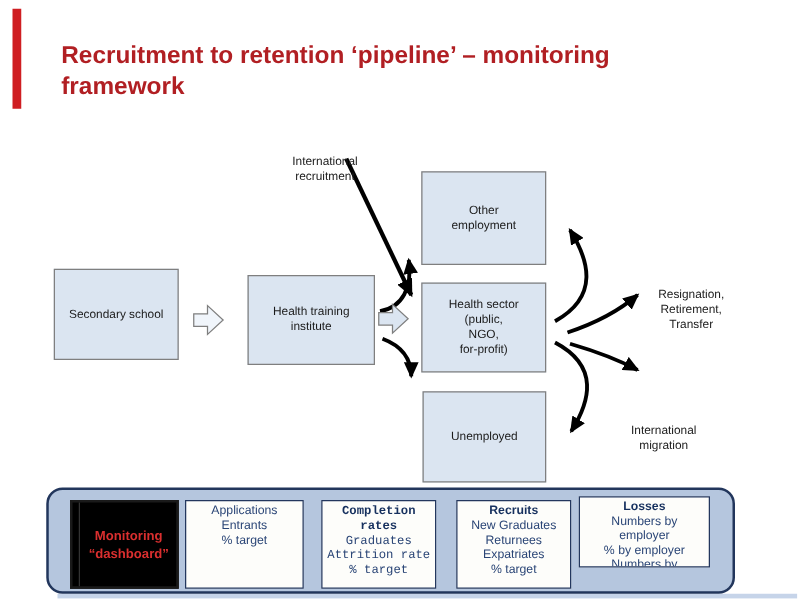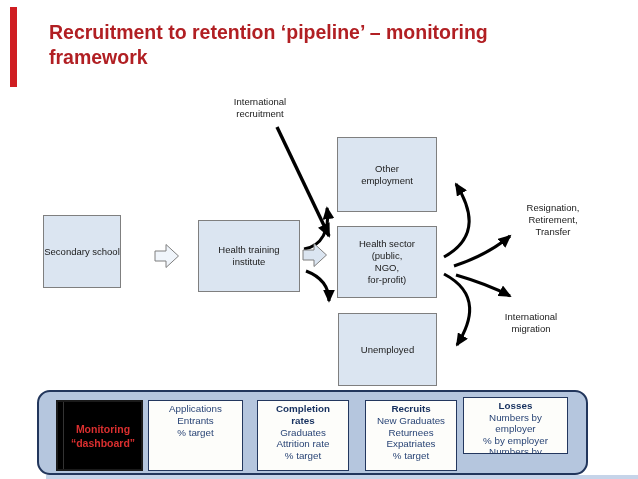--- a/index.html
+++ b/index.html
@@ -5,27 +5,27 @@
   html,body { margin:0; padding:0; background:#ffffff; }
   .slide {
     position:relative; width:638px; height:479px; background:#ffffff;
     font-family:"Liberation Sans", sans-serif; overflow:hidden;
   }
   .accent-bar {
     position:absolute; left:10px; top:7px; width:7px; height:80px;
     background:#cf1e22;
   }
   .page-title {
-    position:absolute; left:49px; top:20px; width:555px;
+    position:absolute; left:49px; top:32px; width:555px;
     font-size:19.5px; line-height:25px; font-weight:600;
     color:#b11f23; white-space:pre-line;
   }
   .dlabel {
     position:absolute; font-size:9.5px; line-height:12px; color:#1a1a1a;
-    text-align:center; white-space:pre-line;
+    text-align:center; white-space:pre-line;margin-top:28px;
   }
   .dbox {
     position:absolute; background:#dbe5f1; border:1px solid #7f7f7f;
     display:flex; align-items:center; justify-content:center;
     text-align:center; font-size:9.5px; line-height:12px; color:#1a1a1a;
     white-space:pre-line; box-sizing:border-box;
   }
   svg.arrows { position:absolute; left:0; top:0; pointer-events:none; }
 
   .dash-shadow {
@@ -50,21 +50,21 @@
   }
   .card {
     position:absolute; top:400px; height:71px; background:#fdfdfa;
     border:1.5px solid #23375e; box-sizing:border-box; text-align:center;
     color:#2a4576; font-size:9.8px; line-height:11.8px; padding-top:2px;
     overflow:hidden;
   }
   .card .ttl { font-weight:bold; color:#16305e; white-space:pre-line; }
   .card .bdy { white-space:pre-line; }
   .card-0 { left:148px; width:95px; }
-  .card-1 { left:257px; width:92px; }
+  .card-1 { left:257px; width:92px;font-family:Liberation Mono, monospace; }
   .card-2 { left:365px; width:92px; }
   .card-3 { left:463px; width:105px; top:397px; height:57px; line-height:11.5px; }
 </style>
 </head>
 <body>
 
 <div class="slide">
 
   <div class="accent-bar"></div>
 
@@ -89,21 +89,21 @@
   </svg>
 
   <div class="dlabel" style="left:215px; top:96px; width:90px;">International
 recruitment</div>
   <div class="dlabel" style="left:507px; top:202px; width:92px;">Resignation,
 Retirement,
 Transfer</div>
   <div class="dlabel" style="left:486px; top:311px; width:90px;">International
 migration</div>
 
-  <div class="dbox" style="left:43px; top:215px; width:78px; height:73px;">Secondary school</div>
+  <div class="dbox" style="left:43px; top:215px; width:100px; height:73px;">Secondary school</div>
   <div class="dbox" style="left:337px; top:137px; width:100px; height:75px;">Other
 employment</div>
   <div class="dbox" style="left:198px; top:220px; width:102px; height:72px;">Health training
 institute</div>
   <div class="dbox" style="left:337px; top:226px; width:100px; height:72px;">Health sector
 (public,
 NGO,
 for-profit)</div>
   <div class="dbox" style="left:338px; top:313px; width:99px; height:73px;">Unemployed</div>
 

